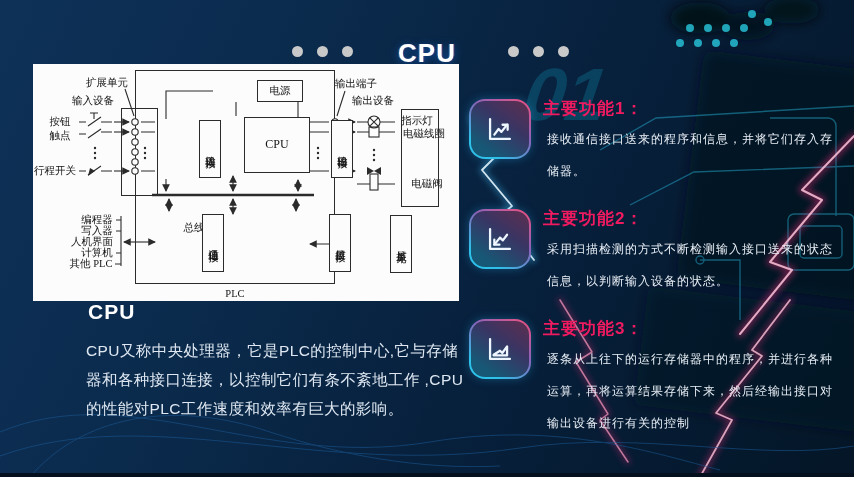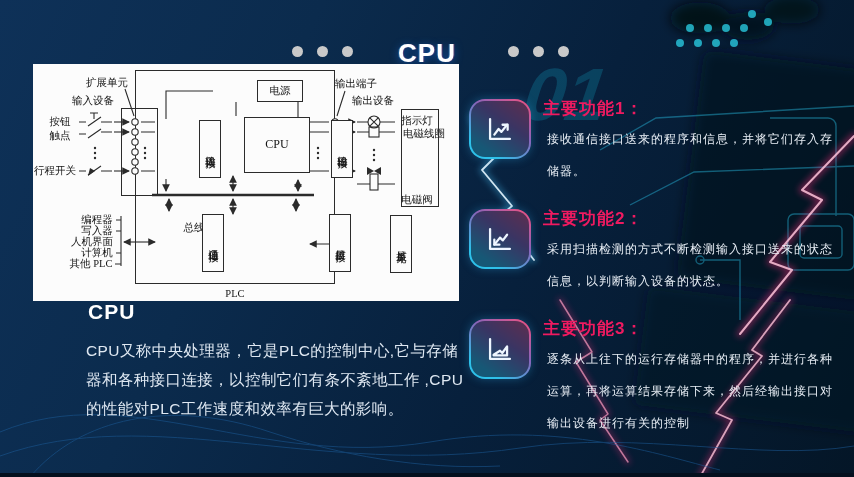--- a/index.html
+++ b/index.html
@@ -247,21 +247,21 @@
     <div class="dlabel" style="left:74px;top:19px;">扩展单元</div>
     <div class="dlabel" style="left:60px;top:37px;">输入设备</div>
     <div class="dlabel" style="left:27px;top:58px;">按钮</div>
     <div class="dlabel" style="left:27px;top:72px;">触点</div>
     <div class="dlabel" style="left:22px;top:107px;">行程开关</div>
     <div class="dlabel" style="left:161px;top:121px;margin-top:43px;">总线</div>
     <div class="dlabel" style="left:323px;top:20px;">输出端子</div>
     <div class="dlabel" style="left:340px;top:37px;">输出设备</div>
     <div class="dlabel" style="left:384px;top:57px;">指示灯</div>
     <div class="dlabel" style="left:391px;top:70px;">电磁线圈</div>
-    <div class="dlabel" style="left:384px;top:120px;margin-top:16px;">电磁阀</div>
+    <div class="dlabel" style="left:394px;top:120px;">电磁阀</div>
     <div class="dlabel" style="left:64px;top:156px;">编程器</div>
     <div class="dlabel" style="left:64px;top:167px;">写入器</div>
     <div class="dlabel" style="left:59px;top:178px;">人机界面</div>
     <div class="dlabel" style="left:64px;top:189px;">计算机</div>
     <div class="dlabel" style="left:58px;top:200px;">其他 PLC</div>
     <div class="dlabel" style="left:202px;top:229px;">PLC</div>
   </div>
 
   <div class="desc-heading">CPU</div>
   <div class="desc-body">CPU又称中央处理器，它是PLC的控制中心,它与存储器和各种接口连接，以控制它们有条不紊地工作 ,CPU的性能对PLC工作速度和效率有巨大的影响。</div>

